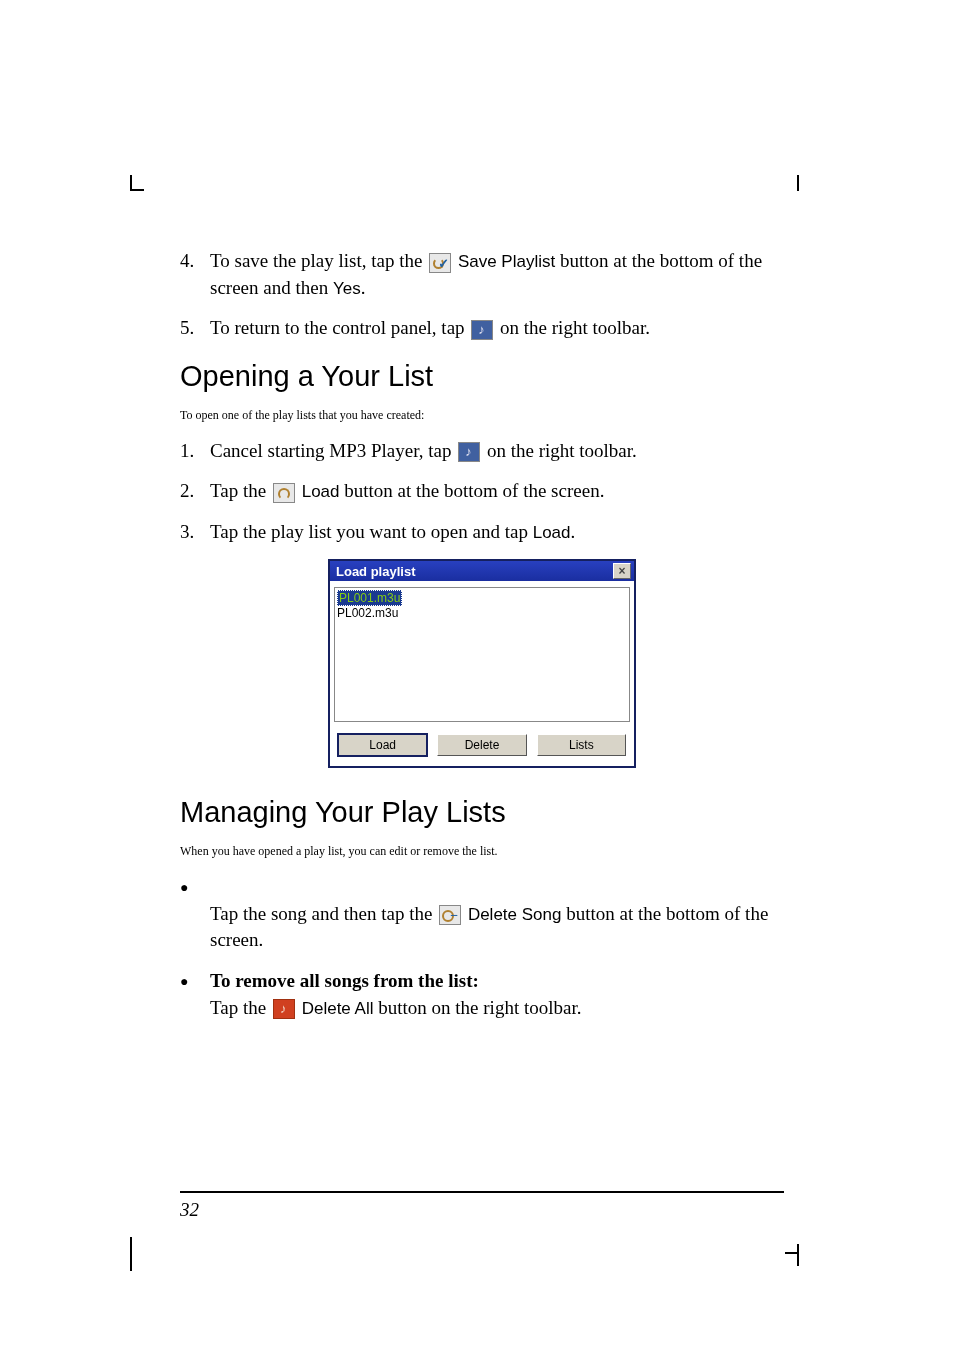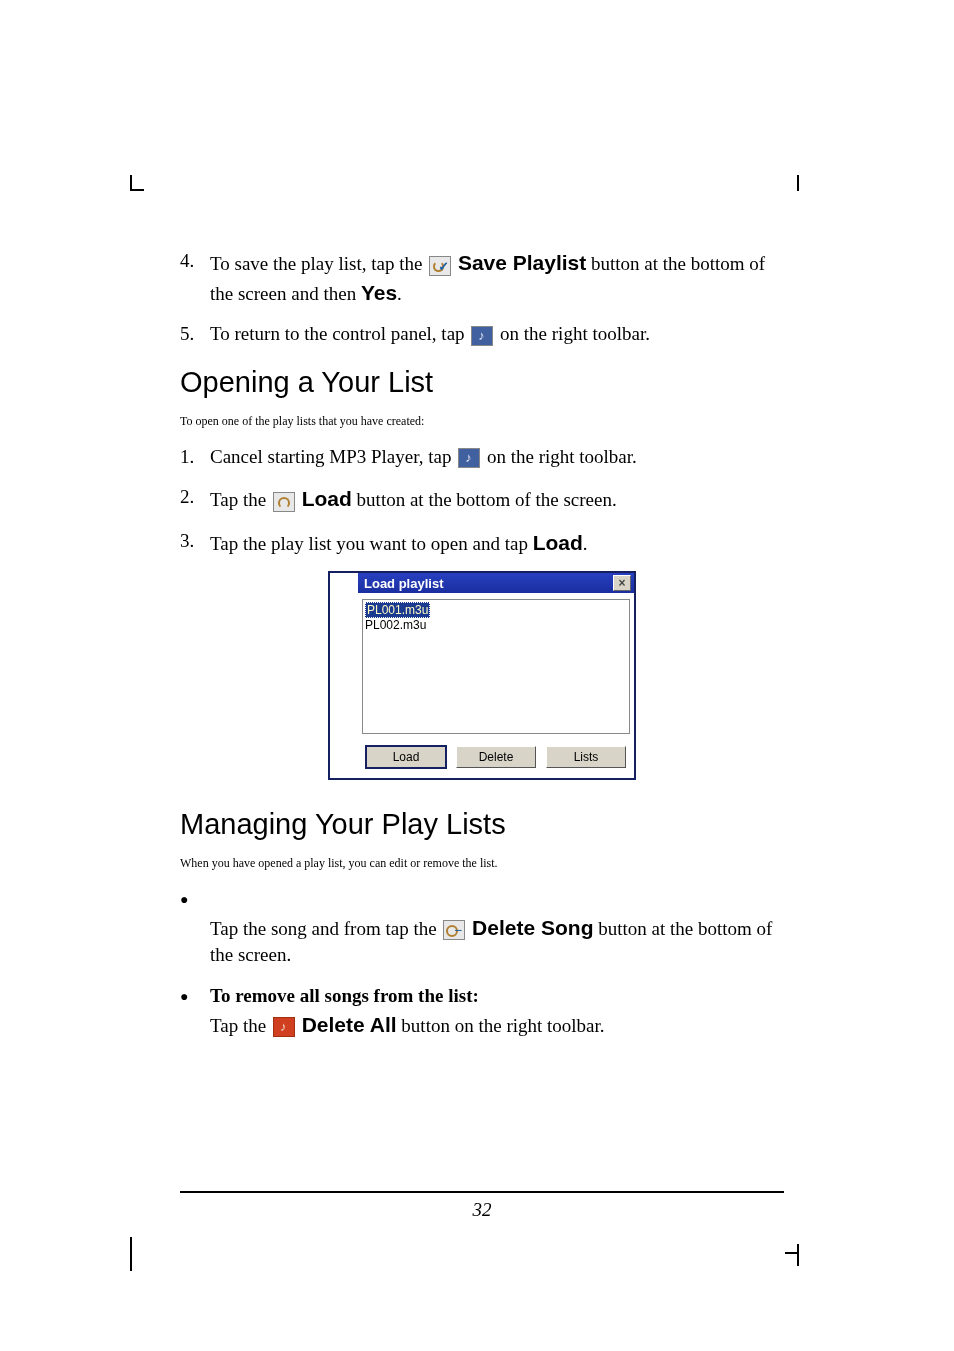--- a/index.html
+++ b/index.html
@@ -34,22 +34,22 @@
     }
     .ol-num {
       width: 30px;
       flex-shrink: 0;
     }
     .ol-body {
       flex: 1;
     }
     .bold-sans {
       font-family: Arial, Helvetica, sans-serif;
-      font-weight: bold;
-      font-size: 21px;
+      font-weight: normal;
+      font-size: 17px;
     }
     .icon-box {
       display: inline-block;
       width: 22px;
       height: 20px;
       border: 1px solid #888;
       vertical-align: middle;
       background: #e8e8e8;
       position: relative;
       margin: 0 2px;
@@ -142,21 +142,20 @@
     }
     .bullet-body { flex: 1; }
     .bullet-head { font-weight: bold; }
 
     .dialog-shot {
       width: 308px;
       margin: 8px auto 28px auto;
       border: 2px solid #152060;
       background: #fff;
       font-family: Tahoma, Arial, sans-serif;
-      padding-left: 28px;
     }
     .titlebar {
       background: linear-gradient(#2840c0, #1a2ea0);
       color: #fff;
       display: flex;
       justify-content: space-between;
       align-items: center;
       padding: 2px 3px 2px 6px;
       font-size: 13px;
       font-weight: bold;
@@ -176,21 +175,21 @@
       height: 135px;
       border: 1px solid #888;
       margin: 6px 4px;
       background: #fff;
       padding: 2px;
       font-size: 12px;
       color: #000;
     }
     .listpane .sel {
       background: #1a3a90;
-      color: #fef9c3;
+      color: #84cc16;
       border: 1px dotted #fff;
       display: inline-block;
       padding: 0 1px;
     }
     .dlg-btns {
       display: flex;
       justify-content: space-around;
       align-items: center;
       padding: 6px 8px 10px 8px;
       gap: 10px;
@@ -212,21 +211,20 @@
     .pg-footer {
       position: absolute;
       bottom: 130px;
       left: 180px;
       right: 170px;
       border-top: 2px solid #000;
       padding-top: 6px;
       font-style: italic;
       font-size: 19px;
       font-family: "Times New Roman", serif;
-      text-align: center;
     }
   </style>
 </head>
 <body>
 
 <div class="crop-tl"></div>
 <div class="crop-tl2"></div>
 <div class="crop-tr"></div>
 <div class="crop-bl"></div>
 <div class="crop-br"></div>
@@ -290,21 +288,21 @@
     </div>
   </div>
 
   <h2 class="subhead">Managing Your Play Lists</h2>
   <p class="body">When you have opened a play list, you can edit or remove the list.</p>
 
   <div class="bullet-item">
     <div class="bullet-dot">●</div>
     <div class="bullet-body">
       <br>
-      <span>Tap the song and from tap the </span><span class="icon-box delete-song"></span>
+      <span>Tap the song and then tap the </span><span class="icon-box delete-song"></span>
       <span class="bold-sans">Delete Song</span><span> button at the bottom of the screen.</span>
     </div>
   </div>
 
   <div class="bullet-item">
     <div class="bullet-dot">●</div>
     <div class="bullet-body">
       <span class="bullet-head">To remove all songs from the list:</span><br>
       <span>Tap the </span><span class="icon-box delete-all"></span>
       <span class="bold-sans">Delete All</span><span> button on the right toolbar.</span>

